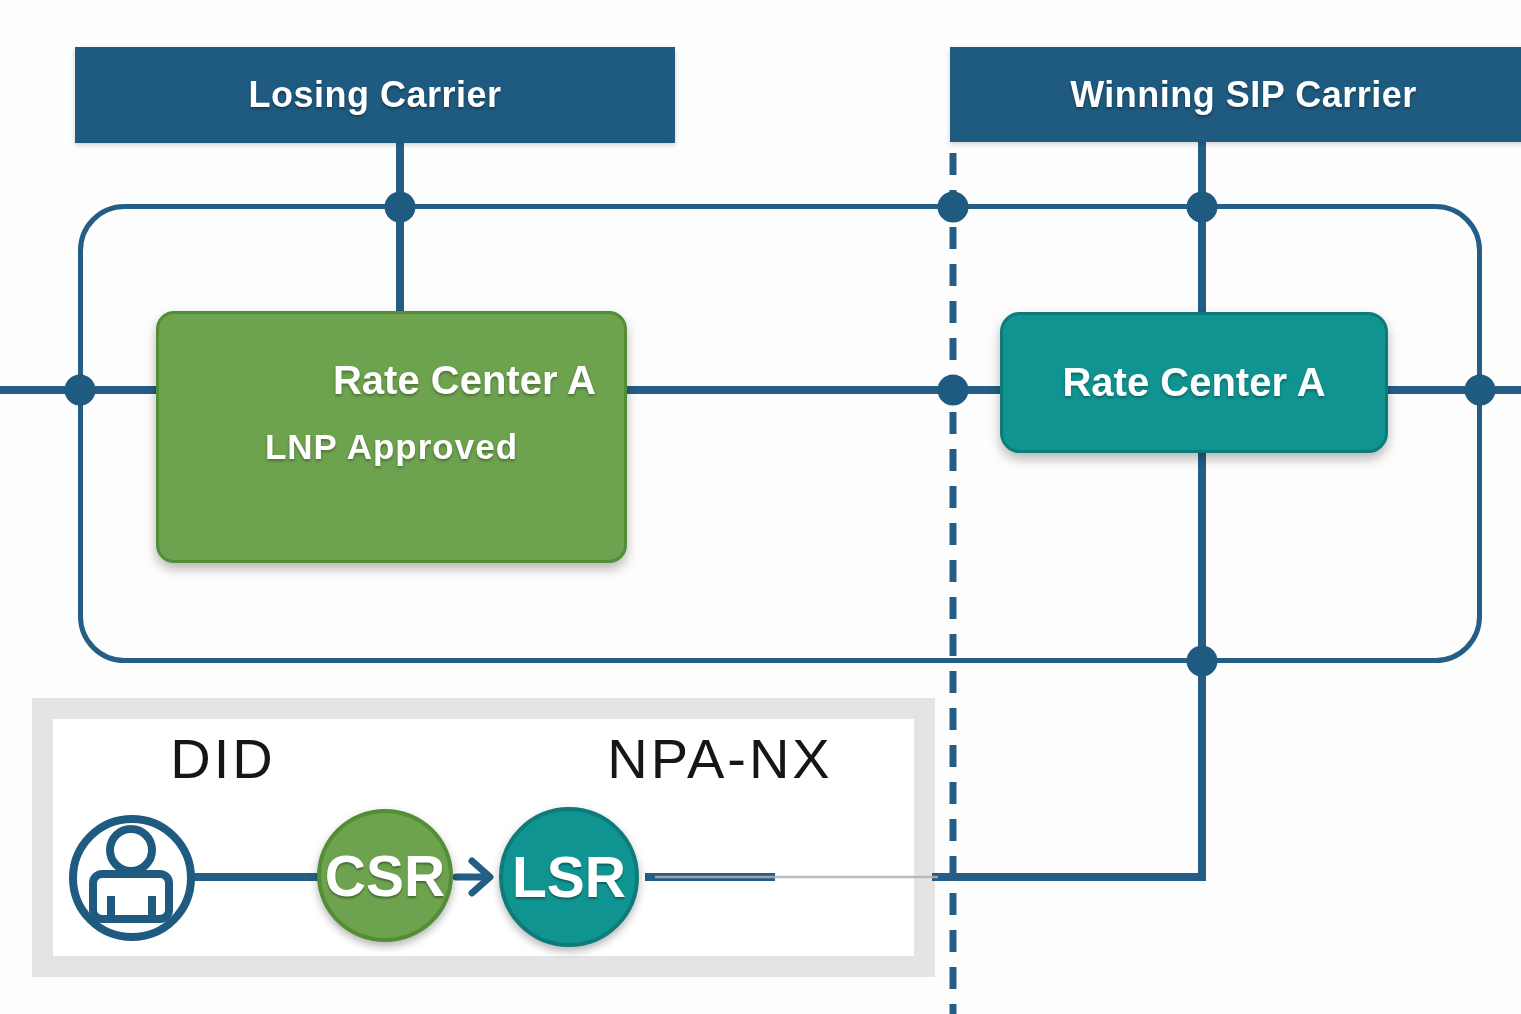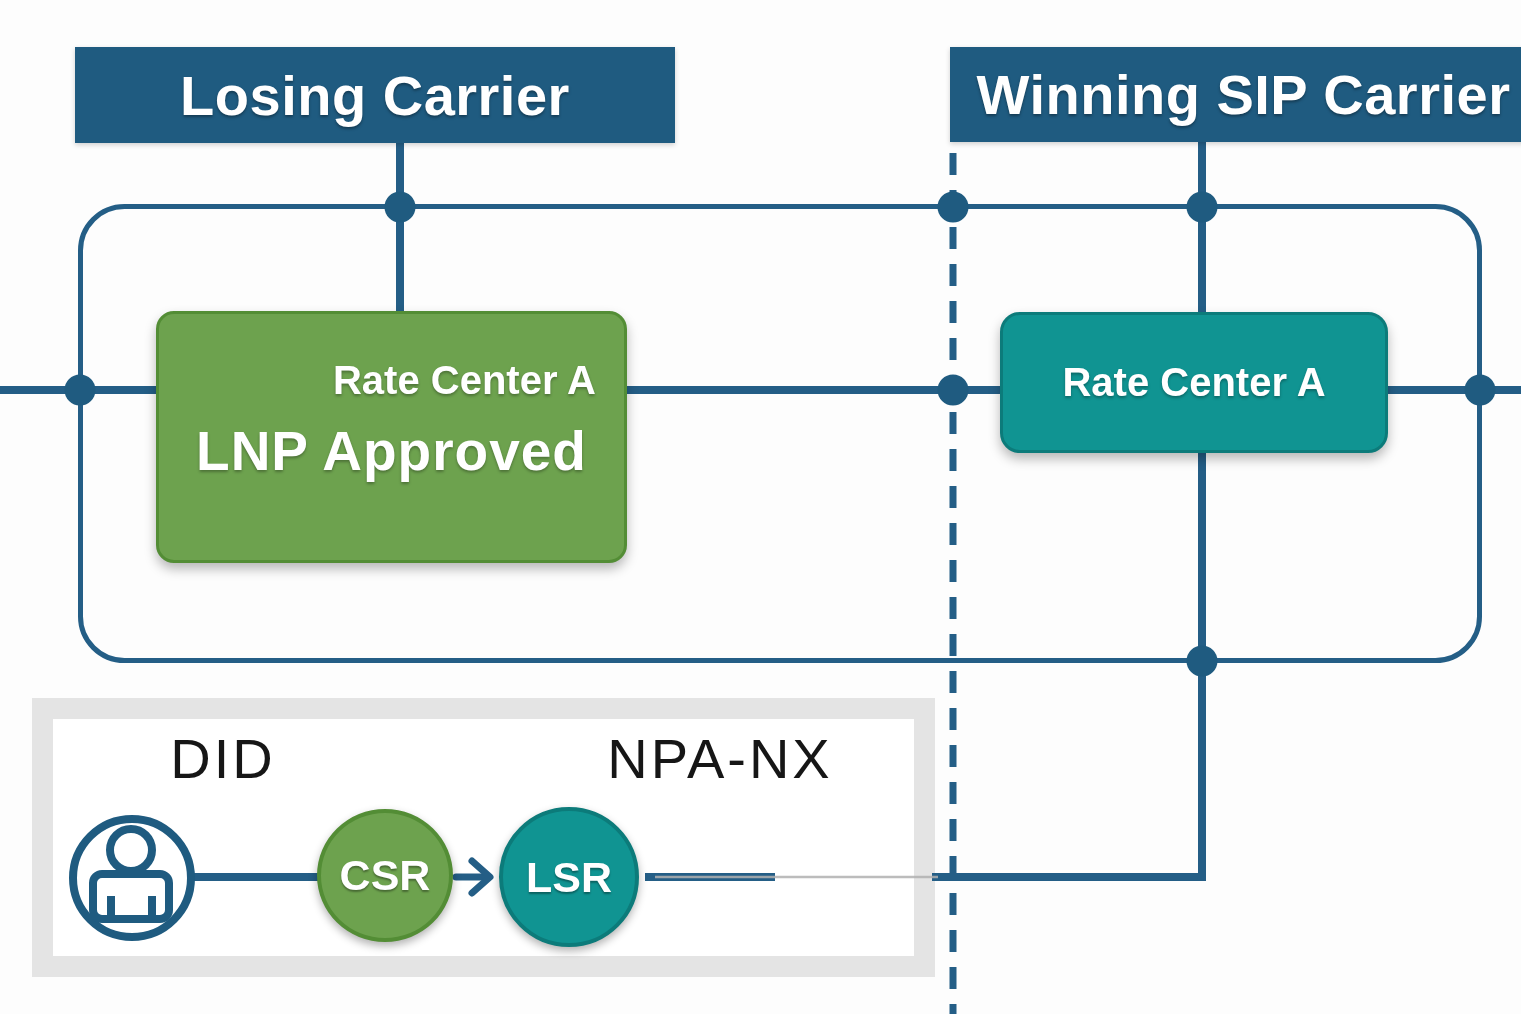--- a/index.html
+++ b/index.html
@@ -18,38 +18,38 @@
   .canvas{position:relative;width:1521px;height:1014px;background:#fdfdfd;overflow:hidden;}
 
   svg.layer{position:absolute;left:0;top:0;width:1521px;height:1014px;pointer-events:none;}.z2{z-index:2}.z3{z-index:3}.z5{z-index:5}
 
   .wire{stroke:var(--wire-blue);fill:none;}
   .dot{fill:var(--header-blue);stroke:none;}
 
   .header-box{
     position:absolute;background:var(--header-blue);color:#fff;
     display:flex;align-items:center;justify-content:center;
-    font-size:56px;font-weight:bold;letter-spacing:.5px;
+    font-size:36px;font-weight:bold;letter-spacing:.5px;
     text-shadow:0 2px 3px rgba(0,0,0,.35);
     box-shadow:0 2px 5px rgba(0,0,0,.18);
     z-index:4;
   }
   #losing-header{left:75px;top:47px;width:600px;height:96px;}
   #winning-header{left:950px;top:47px;width:587px;height:95px;}
 
   .green-box{
     position:absolute;left:156px;top:311px;width:471px;height:252px;
     background:var(--green-fill);border:3px solid var(--green-border);
     border-radius:18px;color:#fff;z-index:4;
     padding:44px 26px 0 26px;display:flex;flex-direction:column;
     box-shadow:0 6px 12px rgba(0,0,0,.28);
     text-shadow:0 2px 3px rgba(0,0,0,.3);
   }
   .green-box .rc-name{font-size:40px;font-weight:bold;text-align:right;padding-right:2px;}
-  .green-box .rc-status{font-size:55px;font-weight:bold;text-align:center;margin-top:16px;letter-spacing:1px;}
+  .green-box .rc-status{font-size:35px;font-weight:bold;text-align:center;margin-top:24px;letter-spacing:1px;}
 
   .teal-box{
     position:absolute;left:1000px;top:312px;width:388px;height:141px;
     background:var(--teal-fill);border:3px solid var(--teal-border);
     border-radius:20px;color:#fff;z-index:4;
     display:flex;align-items:center;justify-content:center;
     font-size:40px;font-weight:bold;
     box-shadow:0 6px 12px rgba(0,0,0,.28);
     text-shadow:0 2px 3px rgba(0,0,0,.3);
   }
@@ -61,21 +61,21 @@
   .panel-label{
     position:absolute;color:var(--text-dark);font-size:56px;font-weight:400;
     letter-spacing:3px;z-index:4;text-align:center;
   }
   #did-label{left:53px;top:726px;width:340px;}
   #npa-label{left:530px;top:726px;width:380px;}
 
   .step-circle{
     position:absolute;border-radius:50%;color:#fff;z-index:4;
     display:flex;align-items:center;justify-content:center;
-    font-size:43px;font-weight:bold;
+    font-size:57px;font-weight:bold;
     box-shadow:0 4px 9px rgba(0,0,0,.3);
     text-shadow:0 2px 2px rgba(0,0,0,.35);
   }
   .c-green{background:var(--green-fill);border:4px solid var(--green-border);}
   .c-teal{background:var(--teal-fill);border:4px solid var(--teal-border);}
   #csr-step{left:317px;top:809px;width:136px;height:133px;}
   #lsr-step{left:499px;top:807px;width:140px;height:140px;}
   #foc-step{left:765px;top:811px;width:136px;height:132px;}
 
   #customer-icon{position:absolute;left:65px;top:812px;width:135px;height:135px;z-index:4;}

